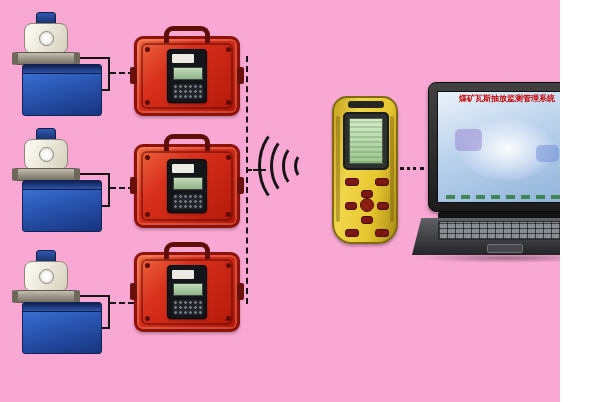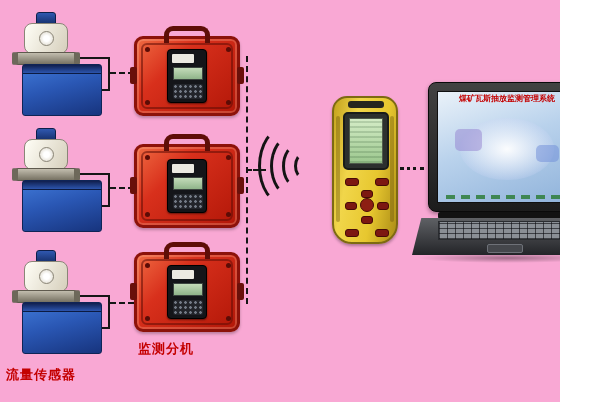--- a/index.html
+++ b/index.html
@@ -183,16 +183,14 @@
       <div class="lp-art2"></div>
       <div class="lp-foot"></div>
     </div>
   </div>
   <div class="lp-hinge"></div>
   <div class="lp-base">
     <div class="lp-kb"></div>
     <div class="lp-pad"></div>
   </div>
 
-  <div class="lbl" style="left:6px;top:366px">流量传感器</div>
-  <div class="lbl" style="left:138px;top:340px">监测分机</div>
 
 </div>
 
 </body></html>

